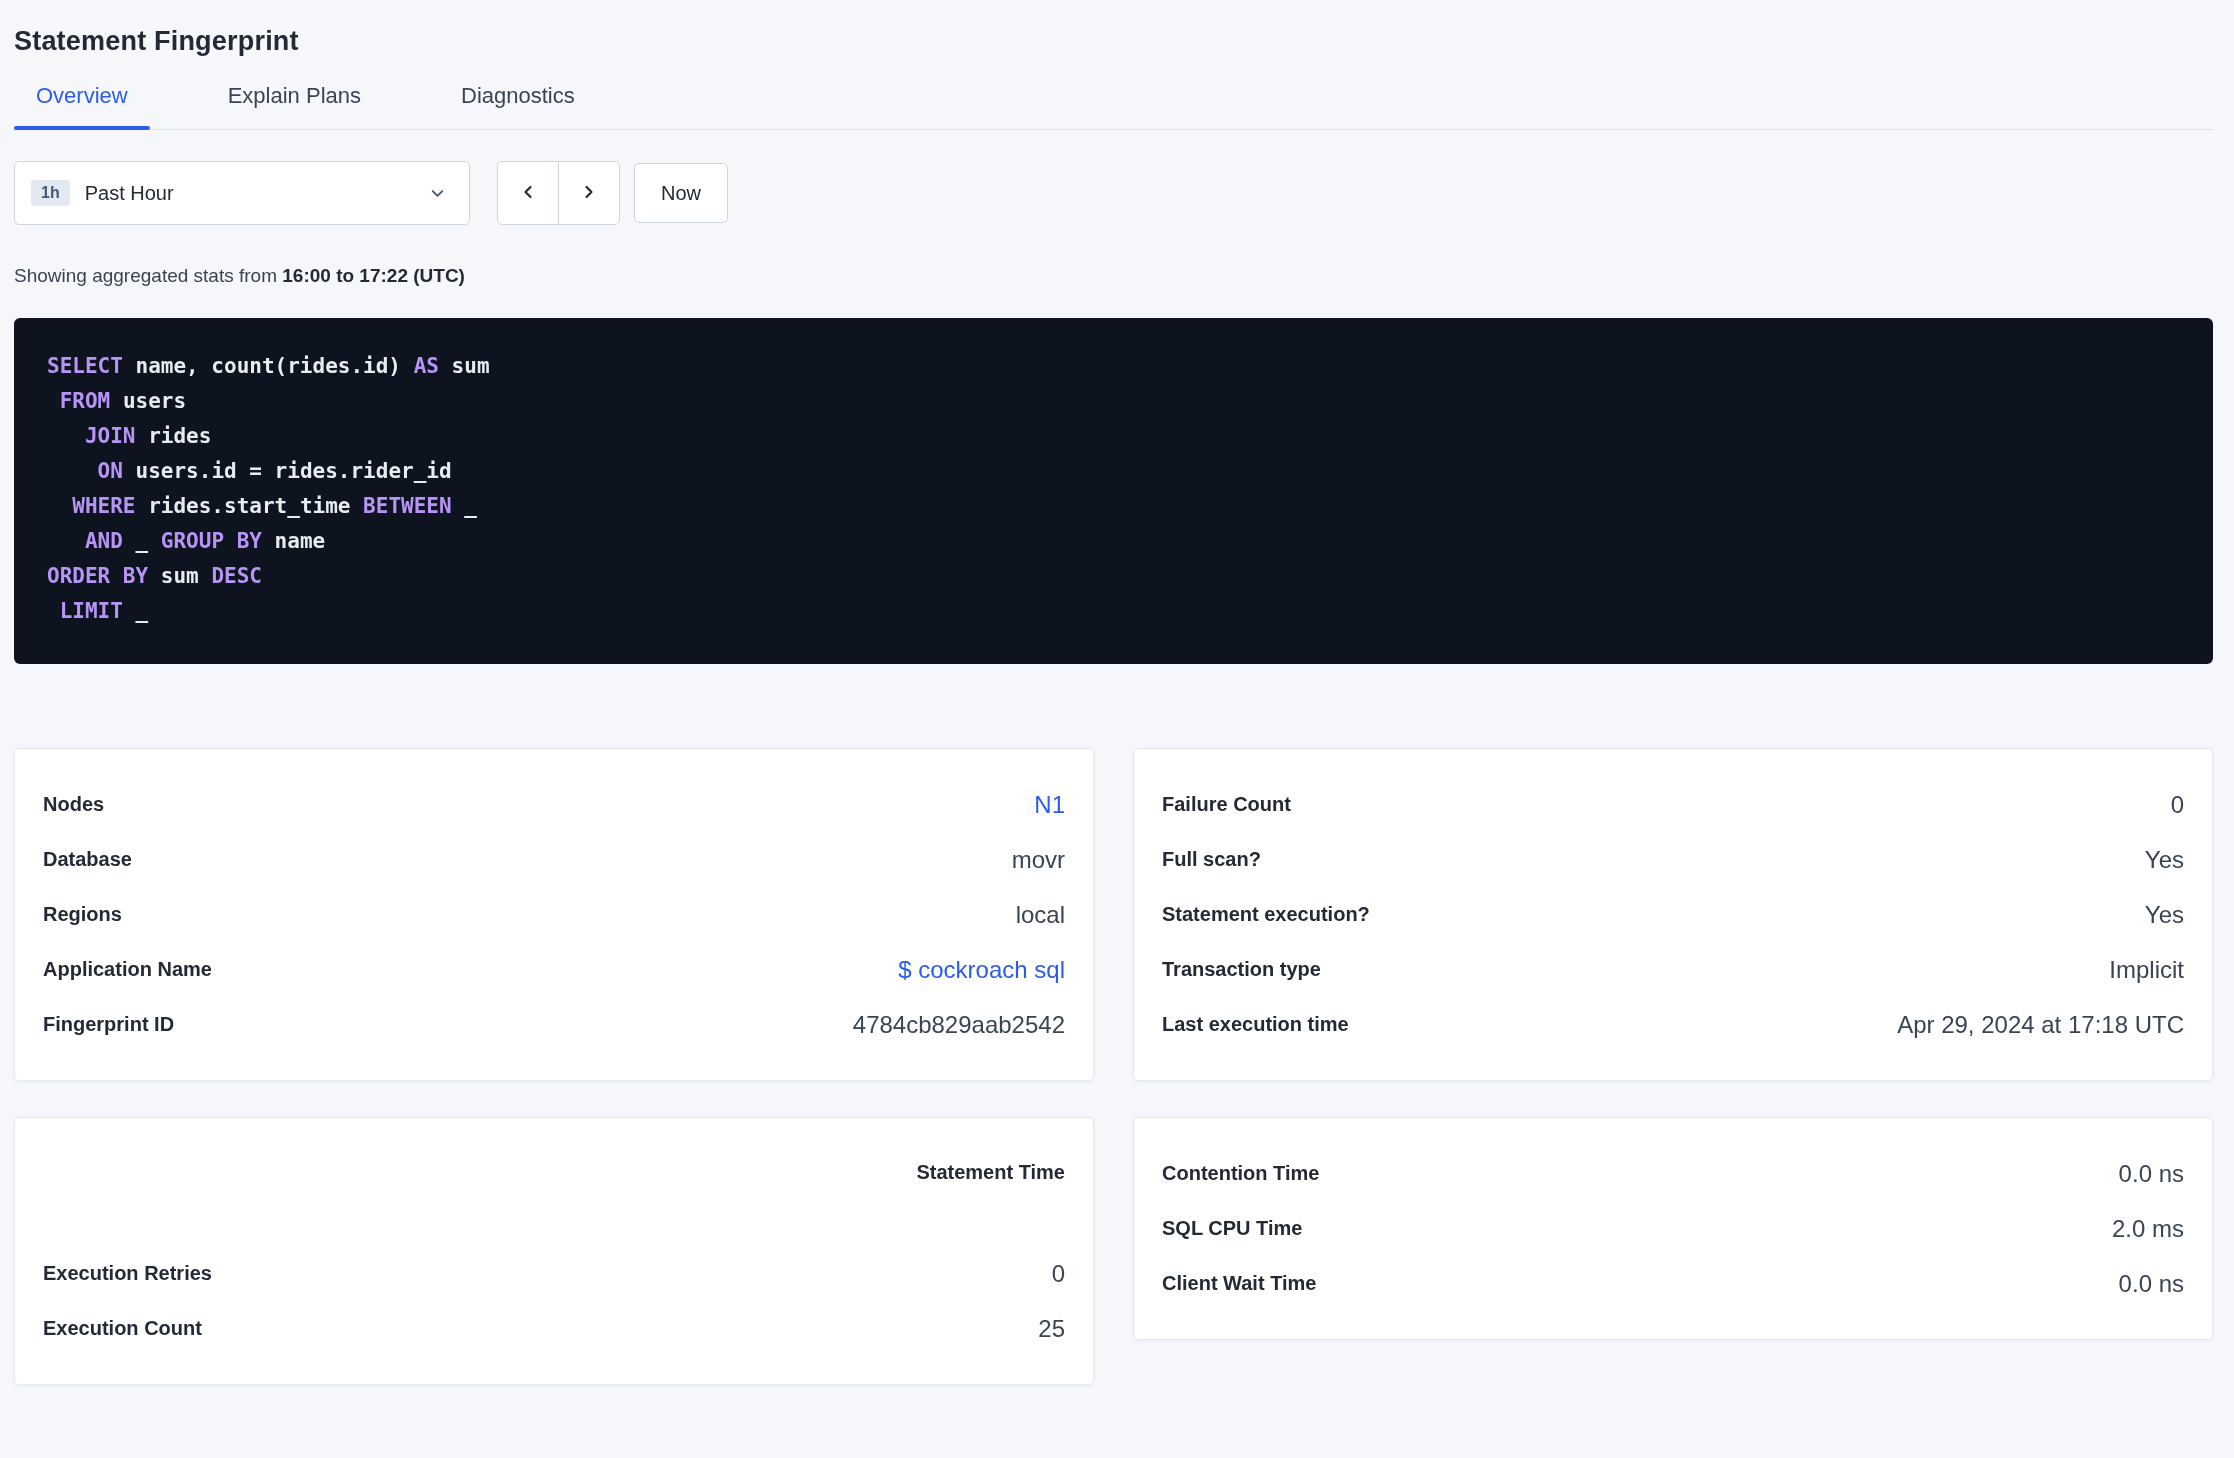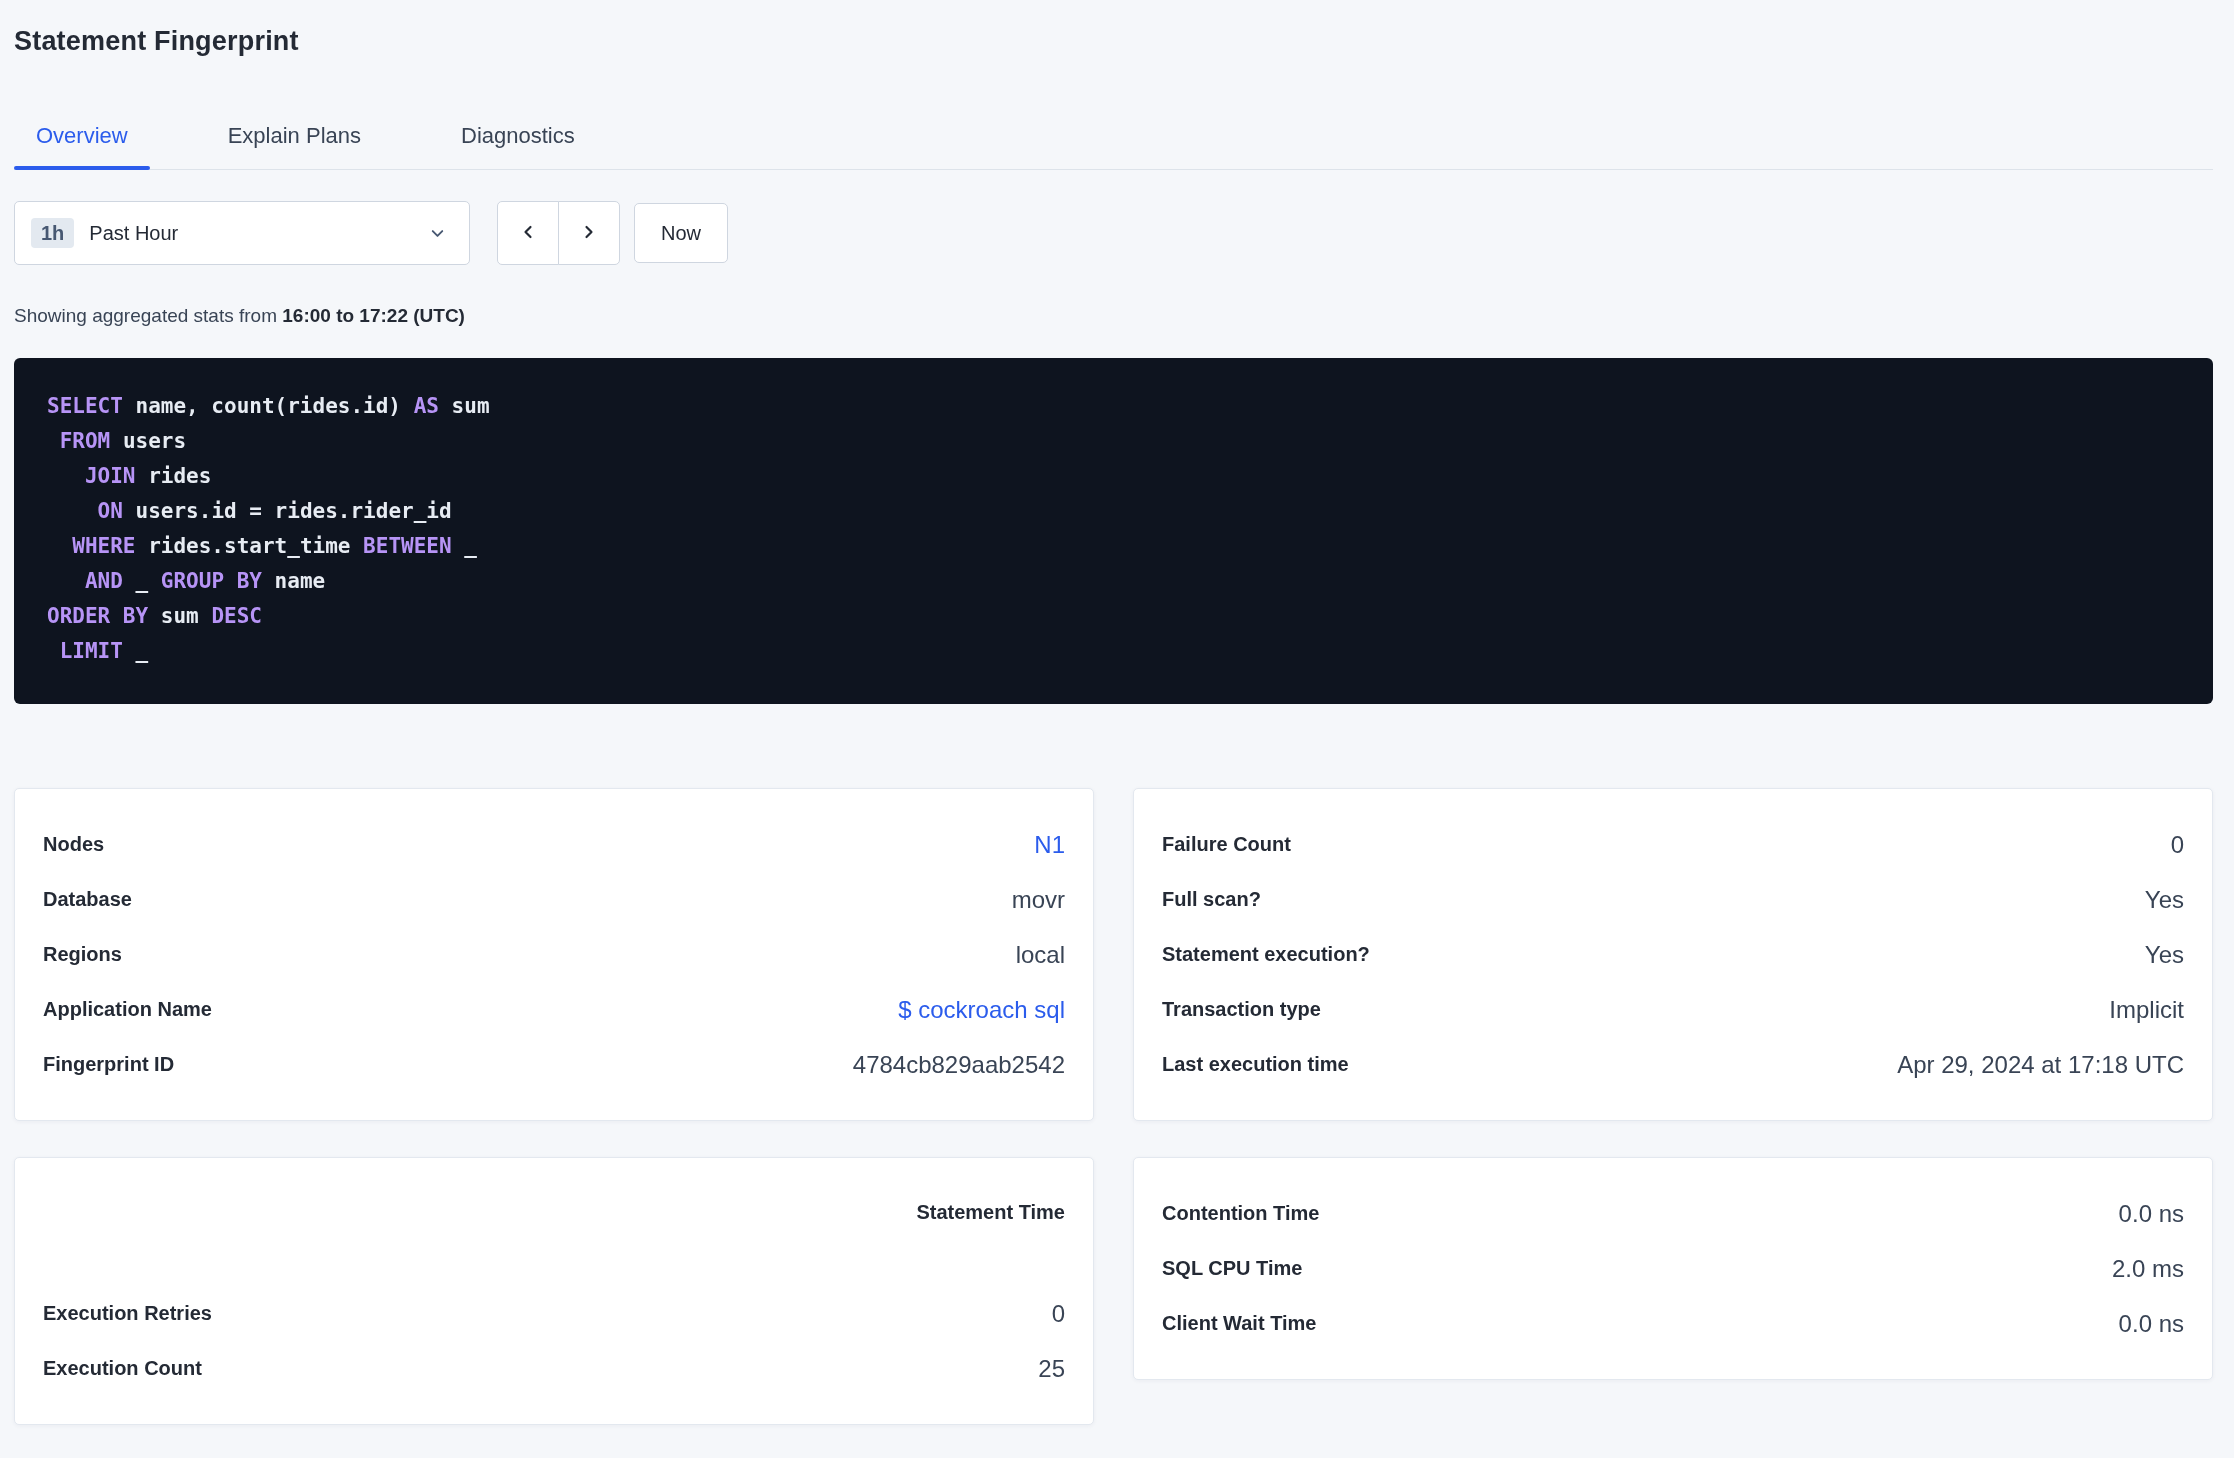--- a/index.html
+++ b/index.html
@@ -24,35 +24,35 @@
     min-height:1458px;
   }
   .page{padding:26px 21px 10px 14px;}
 
   h1.page-title{font-size:27px;font-weight:700;margin:0 0 28px 0;letter-spacing:.2px;}
 
   .tabs{display:flex;gap:56px;border-bottom:1px solid #dde3ea;}
   .tab{
     appearance:none;background:none;border:none;cursor:pointer;
     padding:0 22px 22px 22px;font-size:22px;color:var(--ink2);
-    font-family:inherit;position:relative;line-height:1;margin-top:40px;
+    font-family:inherit;position:relative;line-height:1;
   }
   .tab.active{color:var(--accent);}
   .tab.active::after{
     content:"";position:absolute;left:0;right:0;bottom:-1px;height:4px;
     background:var(--accent);border-radius:2px;
   }
 
   .controls{display:flex;align-items:center;margin-top:31px;}
   .time-picker{
     width:456px;height:64px;background:#fff;border:1px solid var(--border);
     border-radius:5px;display:flex;align-items:center;padding:0 22px 0 16px;cursor:pointer;
   }
   .badge{
-    background:#e3e9f0;color:var(--muted);font-size:20px;font-weight:700;
+    background:#e3e9f0;color:var(--muted);font-size:16px;font-weight:700;
     padding:5px 10px;border-radius:4px;margin-right:15px;line-height:1;
   }
   .tp-label{font-size:20px;color:var(--ink);}
   .chev{margin-left:auto;display:flex;align-items:center;}
 
   .pager{display:flex;margin-left:27px;}
   .pager button{
     width:62px;height:64px;background:#fff;border:1px solid var(--border);
     display:flex;align-items:center;justify-content:center;cursor:pointer;padding:0;
   }

